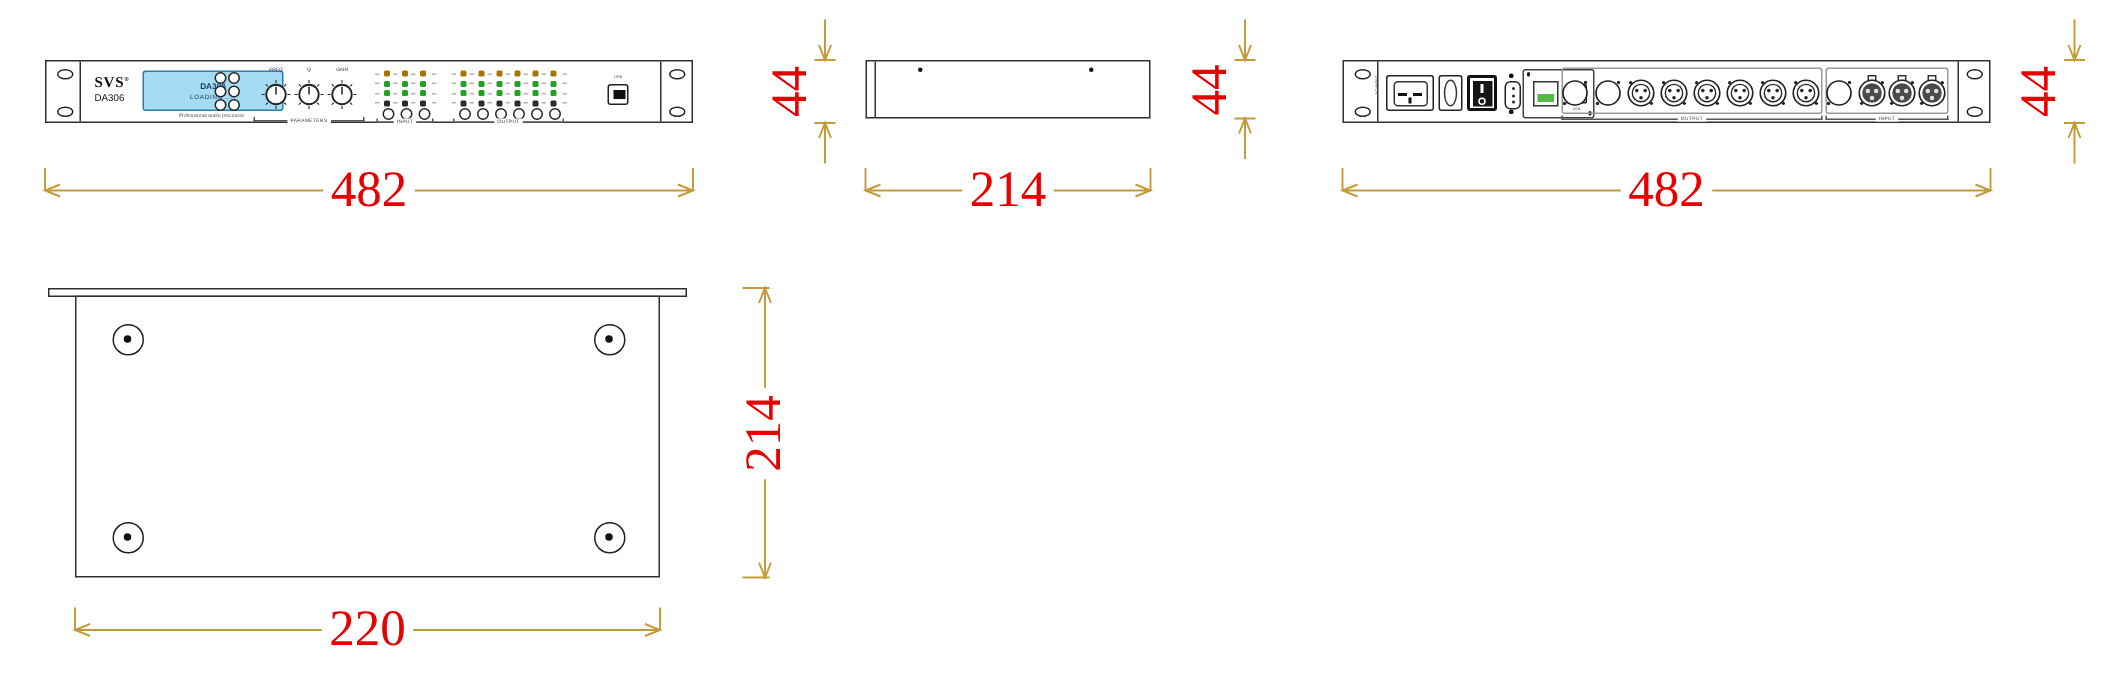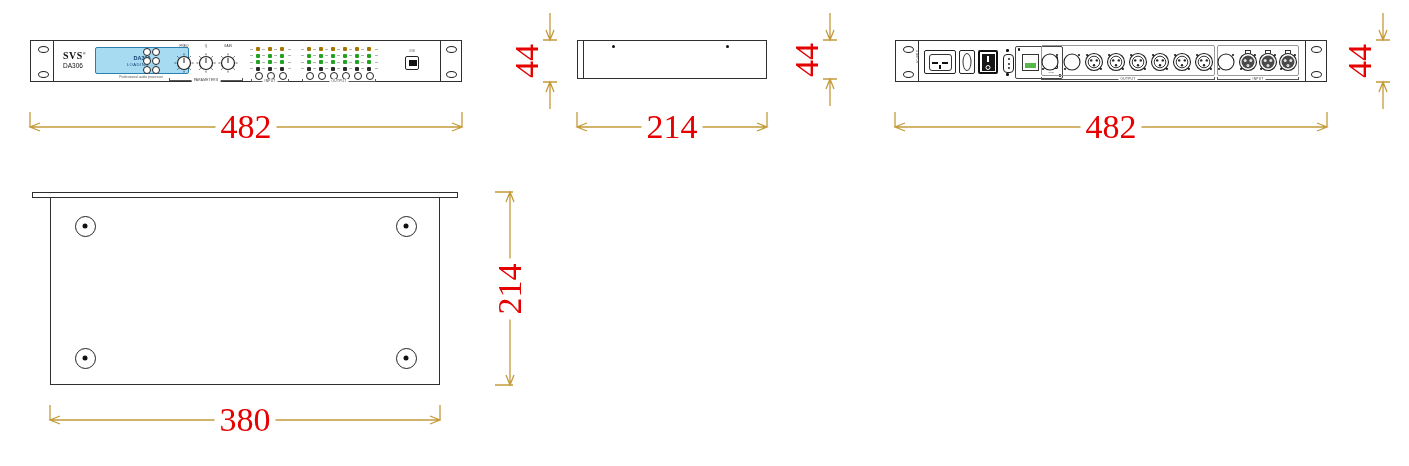--- a/index.html
+++ b/index.html
@@ -428,15 +428,15 @@
       <g stroke="#C49A3B" stroke-width="1.3" fill="none">
         <path d="M495 192H513 M495 385H513 M510 192V385 M506 202L510 192L514 202 M506 375L510 385L514 375"></path>
       </g>
     </svg>
 <div class="dim-label bg" style="left: 246px; top: 127px; color: rgb(230, 0, 0);">482</div>
     <div class="dim-label rot" style="left: 527px; top: 61px; color: rgb(230, 0, 0);">44</div>
     <div class="dim-label bg" style="left: 672px; top: 127px; color: rgb(230, 0, 0);">214</div>
     <div class="dim-label rot" style="left: 807px; top: 59.5px; color: rgb(230, 0, 0);">44</div>
     <div class="dim-label bg" style="left: 1111px; top: 127px; color: rgb(230, 0, 0);">482</div>
     <div class="dim-label rot" style="left: 1360px; top: 61px; color: rgb(230, 0, 0);">44</div>
-    <div class="dim-label bg" style="left: 245px; top: 420px; color: rgb(230, 0, 0);">380</div>
+    <div class="dim-label bg" style="left: 245px; top: 420px; color: rgb(230, 0, 0);">220</div>
     <div class="dim-label rot bg" style="left: 510px; top: 288.5px; color: rgb(230, 0, 0);">214</div>
   </div>
 
 </body></html>

